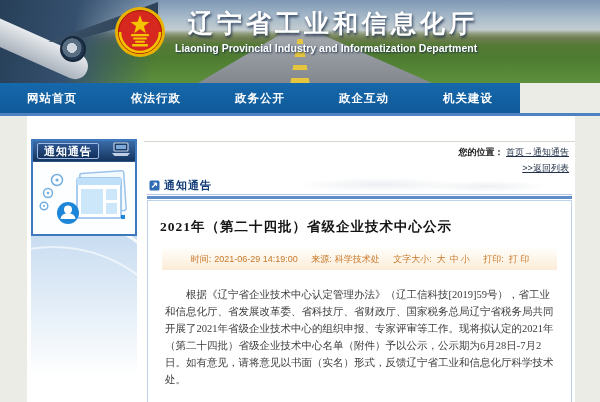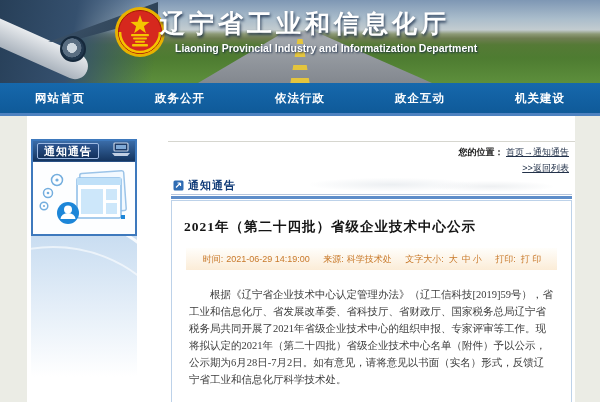--- a/index.html
+++ b/index.html
@@ -21,34 +21,34 @@
     background:linear-gradient(100deg,#273f58 0%,#35506e 45%,rgba(53,80,110,0) 95%); }
   .banner .fuselage { position:absolute; left:-28px; top:34px; width:120px; height:26px;
     background:linear-gradient(180deg,#e8ebee,#aab3bd); border-radius:14px;
     transform:rotate(24deg); }
   .banner .wing { position:absolute; left:48px; top:2px; width:110px; height:40px;
     background:linear-gradient(120deg,#42586e,#1f3347); clip-path:polygon(0 100%,100% 0,100% 38%,18% 100%); opacity:.9; }
   .banner .engine { position:absolute; left:60px; top:36px; width:26px; height:26px;
     border-radius:50%; background:radial-gradient(circle at 45% 45%,#cfd8e0 0 28%,#5a6e82 30% 55%,#22384e 57% 100%);
     border:2px solid #16293c; }
   .emblem { position:absolute; left:114px; top:6px; width:52px; height:52px; }
-  .banner-title { position:absolute; left:160px; top:7px; font-size:25px; font-weight:bold;
+  .banner-title { position:absolute; left:188px; top:7px; font-size:25px; font-weight:bold;
     color:#fff; letter-spacing:4px; text-shadow:1px 2px 3px rgba(15,35,65,.85); white-space:nowrap; }
   .banner-sub { position:absolute; left:175px; top:42px; font-size:10.5px; font-weight:bold;
     color:#fff; text-shadow:1px 1px 2px rgba(15,35,65,.85); white-space:nowrap; }
 
   
-  .nav { display:flex; width:600px; height:30px; background:linear-gradient(180deg,#1668ac,#0f5a99); }
+  .nav { display:flex; width:520px; height:30px; background:linear-gradient(180deg,#1668ac,#0f5a99); }
   .nav a { flex:1; display:flex; align-items:center; justify-content:center;
     color:#fff; font-size:11.5px; font-weight:bold; text-decoration:none; letter-spacing:1px; cursor:pointer; }
   .nav-strip { width:600px; height:3px; background:#4e82c0; }
 
   
   .page { width:600px; height:286px; background:#ebece5; }
-  .wrapper { margin-left:27px; width:548px; height:286px; background:#fff; display:flex;gap:24px; }
+  .wrapper { margin-left:27px; width:548px; height:286px; background:#fff; display:flex; }
 
   
   .sidebar { width:117px; padding-top:23px; }
   .widget { margin-left:4px; width:106px; border:2px solid #3e79bd; background:#f4f9ff; }
   .widget-head { height:21px; background:linear-gradient(180deg,#3a6ca8,#15355f);
     display:flex; align-items:center; justify-content:space-between; padding:0 4px;
     border-bottom:1px solid #2a5186; }
   .widget-btn { border:1px solid #9db9e2; background:linear-gradient(180deg,#2b538e,#12315c);
     color:#fff; font-size:11px; font-weight:bold; padding:0 6px; line-height:14px;
     border-radius:2px; letter-spacing:1px; cursor:pointer; white-space:nowrap; }
@@ -108,22 +108,22 @@
       <rect x="18" y="38" width="16" height="2.4" rx="1" fill="#f5c400"></rect>
       <path d="M6 26 a20 20 0 0 0 40 0" fill="none" stroke="#f5c400" stroke-width="2.6"></path>
     </svg>
   </span>
   <div class="banner-title">辽宁省工业和信息化厅</div>
   <div class="banner-sub">Liaoning Provincial Industry and Informatization Department</div>
 </div>
 
 <div class="nav">
   <a>网站首页</a>
+  <a>依法行政</a>
   <a>政务公开</a>
-  <a>依法行政</a>
   <a>政企互动</a>
   <a>机关建设</a>
 </div>
 <div class="nav-strip"></div>
 
 <div class="page">
   <div class="wrapper">
 
     <div class="sidebar">
       <div class="widget">

